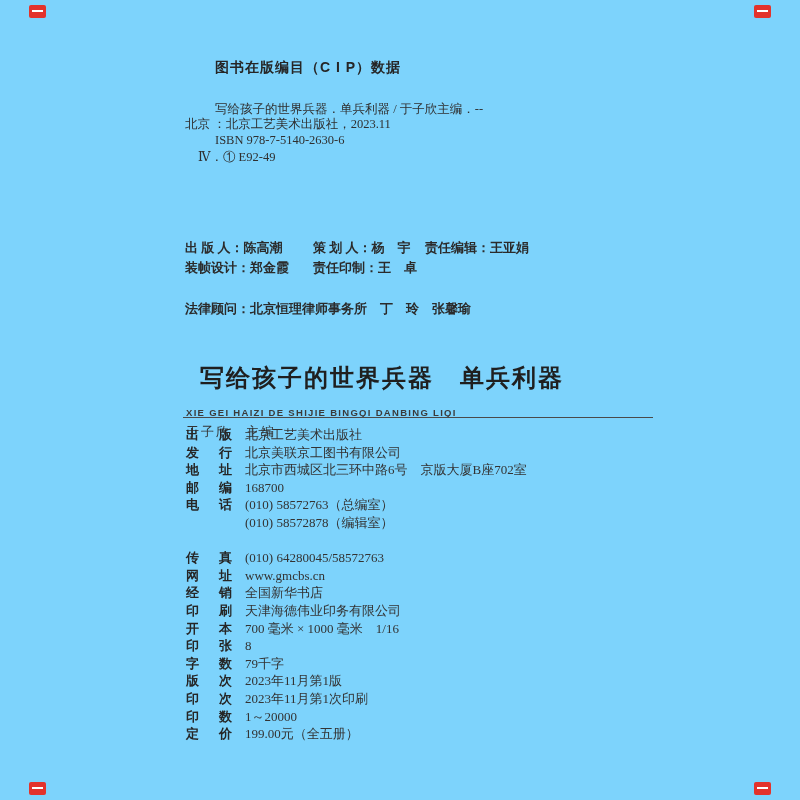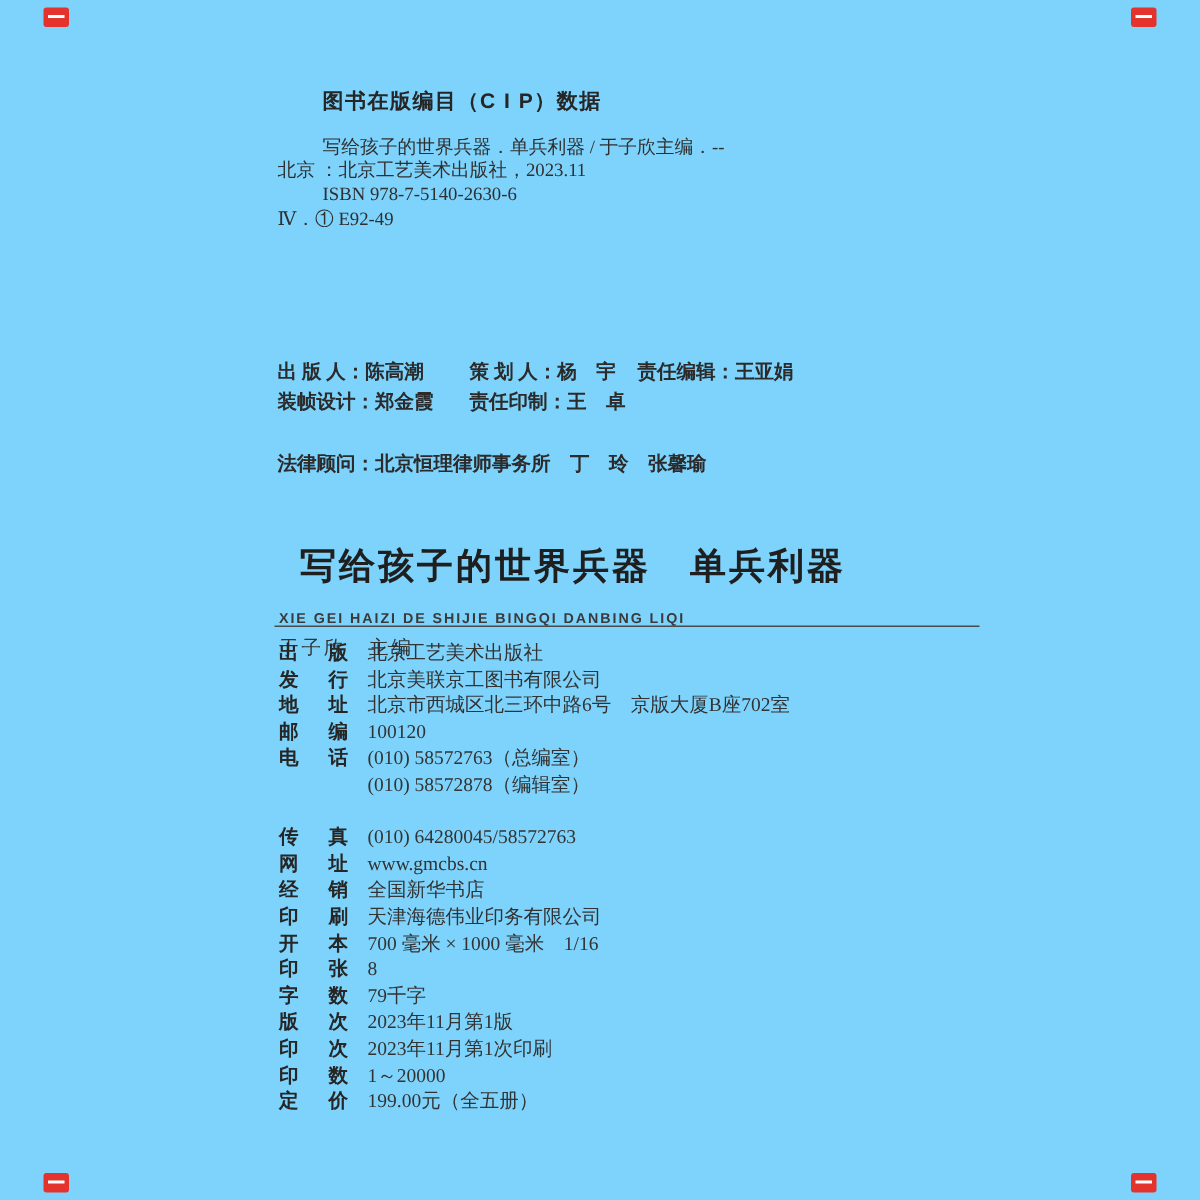--- a/index.html
+++ b/index.html
@@ -13,23 +13,23 @@
   .cm-tr{right:29px;top:5px;}
   .cm-bl{left:29px;bottom:5px;}
   .cm-br{right:29px;bottom:5px;}
 
   
   .cip{position:absolute;left:185px;top:60px;width:480px;font-size:12.5px;line-height:15.5px;}
   .cip-header{font-family:"Liberation Sans","DejaVu Sans",sans-serif;font-weight:bold;
               font-size:14px;margin:0 0 0 30px;letter-spacing:1px;color:#262626;}
   .cip p{margin:0;}
   .cip .ind{margin-left:30px;}
-  .cip .gap-lg{margin-top:15px;}
+  .cip .gap-lg{margin-top:26px;}
   .cip .gap-md{margin-top:15px;}
-  .cip .gap-sm{margin-top:14px;}
+  .cip .gap-sm{margin-top:14px;margin-left:13px;}
 
   
   .staff{position:absolute;left:185px;top:238px;width:500px;
          font-size:13px;font-weight:bold;color:#2b2b2b;}
   .staff-row{display:flex;line-height:20px;}
   .staff-row .g1{width:128px;}
   .staff-row .g2{width:112px;}
   .legal{position:absolute;left:185px;top:300px;font-size:13px;font-weight:bold;color:#2b2b2b;}
 
   
@@ -109,21 +109,21 @@
           <span>地</span>
           <span>址</span>
         </div>
         <div class="c-value">北京市西城区北三环中路6号　京版大厦B座702室</div>
       </div>
       <div class="c-row">
         <div class="c-label">
           <span>邮</span>
           <span>编</span>
         </div>
-        <div class="c-value">100120</div>
+        <div class="c-value">168700</div>
       </div>
       <div class="c-row">
         <div class="c-label">
           <span>电</span>
           <span>话</span>
         </div>
         <div class="c-value">(010) 58572763（总编室）</div>
       </div>
       <div class="c-row">
         <div class="c-label"></div>

